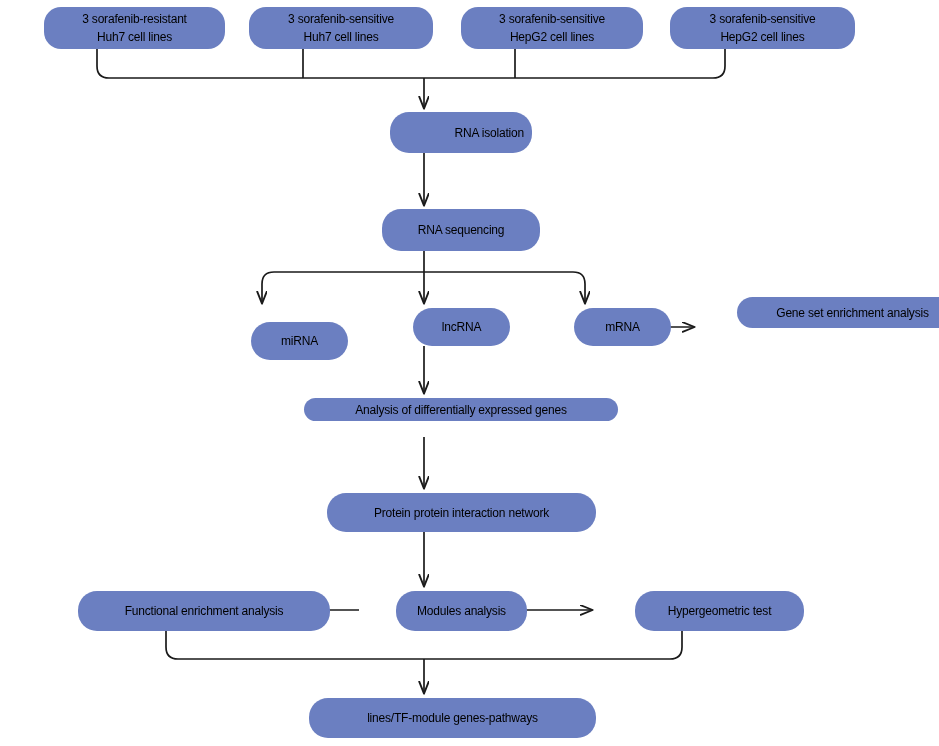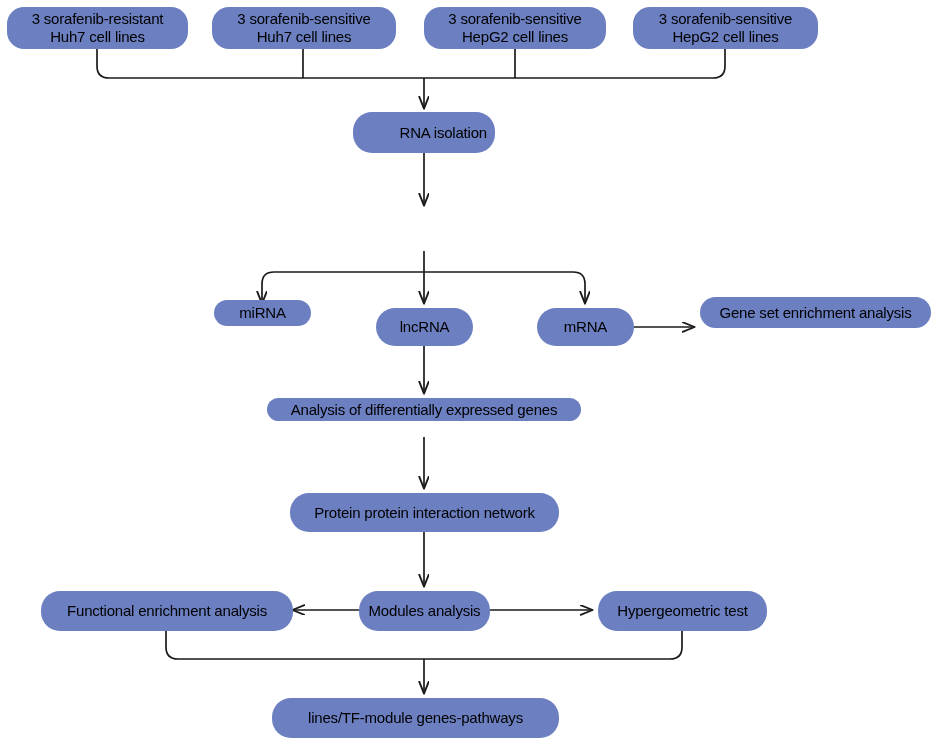--- a/index.html
+++ b/index.html
@@ -30,25 +30,26 @@
     position: absolute;
     box-sizing: border-box;
     background: #6b7fc1;
     border-radius: 19px;
     display: flex;
     align-items: center;
     justify-content: center;
     text-align: center;
     color: #000000;
     font-family: "Liberation Sans", sans-serif;
-    font-size: 15px;
+    font-size: 12px;
     line-height: 18px;
     letter-spacing: -0.2px;
     z-index: 2;
     padding: 0 8px;
+    margin-left: 37px;
   }
   .node.two-line {
     border-radius: 17px;
   }
   .node span {
     display: block;
     white-space: pre-line;
   }
 </style>
 </head>
@@ -121,22 +122,25 @@
 
   <div class="node two-line" style="left:633px; top:7px; width:185px; height:42px;">
     <span>3 sorafenib-sensitive
 HepG2 cell lines</span>
   </div>
 
   <div class="node" style="left:353px; top:112px; width:142px; height:41px;justify-content:flex-end;">
     <span>RNA isolation</span>
   </div>
 
+  <div class="node" style="left:345px; top:209px; width:158px; height:42px;">
+    <span>RNA sequencing</span>
+  </div>
 
-  <div class="node" style="left:214px; top:300px; width:97px; height:26px;text-align:center;">
+  <div class="node" style="left:214px; top:322px; width:97px; height:38px;text-align:center;">
     <span>miRNA</span>
   </div>
 
   <div class="node" style="left:376px; top:308px; width:97px; height:38px;text-align:center;">
     <span>lncRNA</span>
   </div>
 
   <div class="node" style="left:537px; top:308px; width:97px; height:38px;">
     <span>mRNA</span>
   </div>

